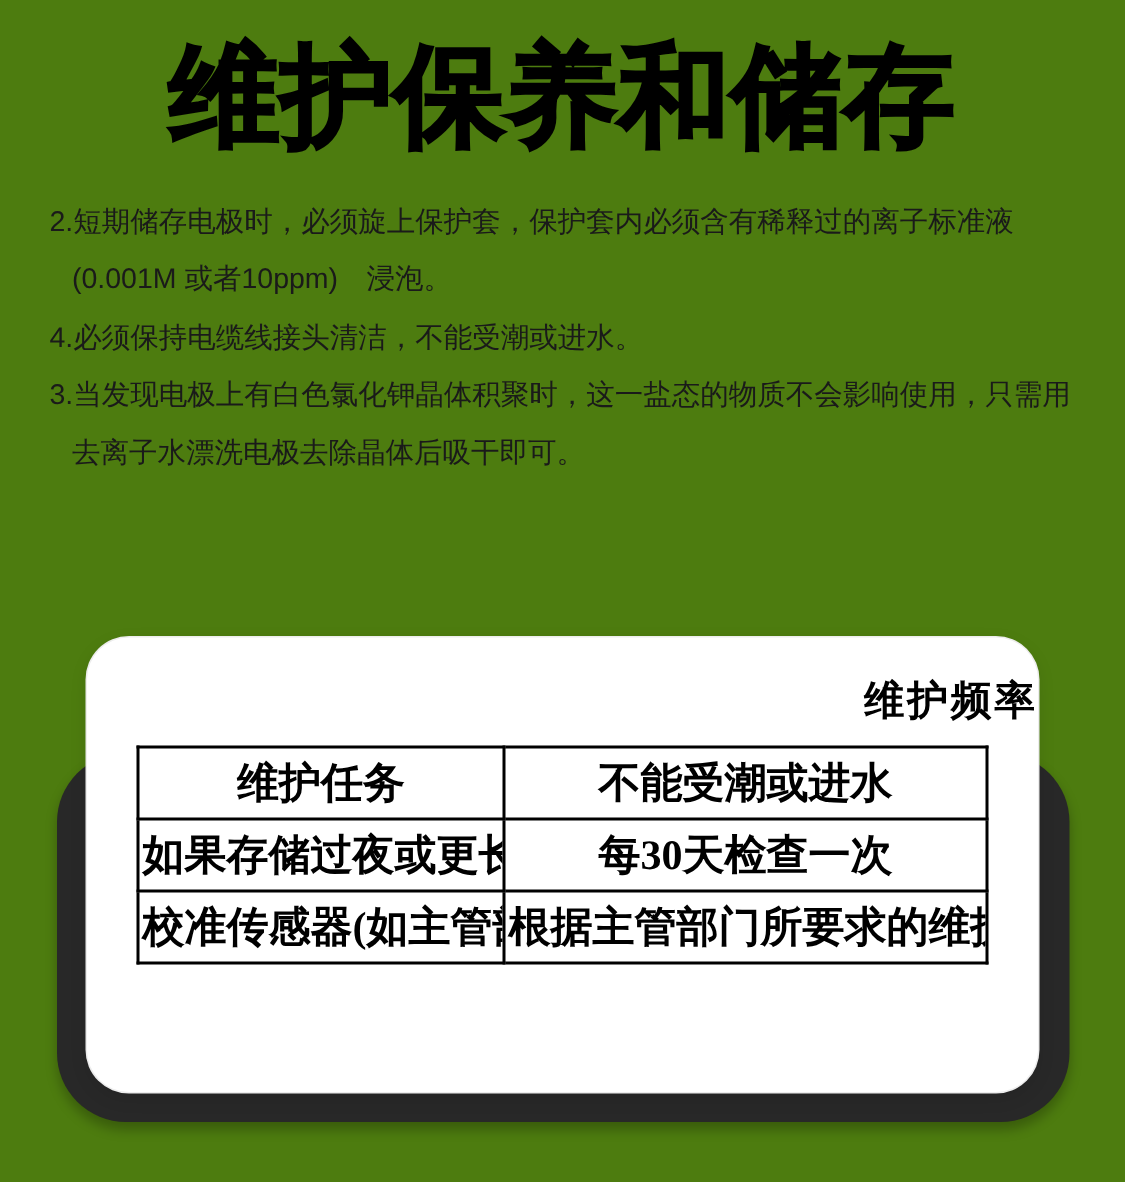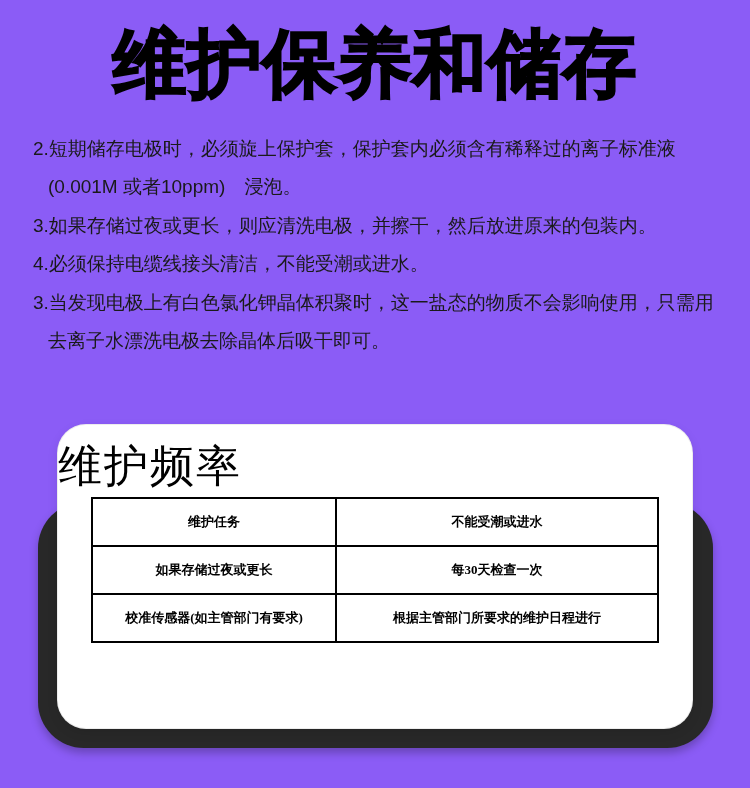--- a/index.html
+++ b/index.html
@@ -1,20 +1,20 @@
 <!DOCTYPE html>
 <html><head>
 <meta charset="utf-8">
 <style>
   html, body { margin: 0; padding: 0; background: #ffffff; }
   .page {
     position: relative;
     width: 750px;
     height: 788px;
-    background: #8b5cf6;
+    background: #4d7c0f;
     overflow: hidden;
     font-family: "Liberation Sans", "DejaVu Sans", sans-serif;
     color: #111;
   }
 
   
   .main-title {
     position: absolute;
     top: 24px;
     left: 0;
@@ -68,63 +68,62 @@
     width: 634px;
     height: 303px;
     background: #ffffff;
     border-radius: 28px;
     box-shadow: 0 0 0 1px #ededed, 0 4px 12px rgba(0,0,0,0.10);
     box-sizing: border-box;
     padding-top: 20px;
   }
   .freq-card h2 {
     margin: 0;
-    text-align: left;
+    text-align: right;
     font-family: "Liberation Serif", "DejaVu Serif", serif;
-    font-weight: normal;
-    font-size: 44px;
+    font-weight: bold;
+    font-size: 27px;
     line-height: 44px;
     color: #000;
     letter-spacing: 2px;
   }
 
   
   .freq-table {
     width: 566px;
     margin: 8px auto 0;
     border-collapse: collapse;
     table-layout: fixed;
   }
   .freq-table th, .freq-table td {
     border: 2px solid #000;
     height: 46px;
     padding: 0 2px;
     text-align: center;
     vertical-align: middle;
     font-family: "Liberation Serif", "DejaVu Serif", serif;
     font-weight: bold;
-    font-size: 13px;
+    font-size: 28px;
     color: #000;
     white-space: nowrap;
     overflow: hidden;
   }
   .freq-table col.c1 { width: 244px; }
   .freq-table col.c2 { width: 322px; }
 </style>
 </head>
 <body>
 
 <div class="page">
 
   <h1 class="main-title">维护保养和储存</h1>
 
   <div class="instructions">
     <div class="iline">2.短期储存电极时，必须旋上保护套，保护套内必须含有稀释过的离子标准液</div>
     <div class="iline cont">(0.001M 或者10ppm)　浸泡。</div>
-    <div class="iline">3.如果存储过夜或更长，则应清洗电极，并擦干，然后放进原来的包装内。</div>
     <div class="iline">4.必须保持电缆线接头清洁，不能受潮或进水。</div>
     <div class="iline">3.当发现电极上有白色氯化钾晶体积聚时，这一盐态的物质不会影响使用，只需用</div>
     <div class="iline cont">去离子水漂洗电极去除晶体后吸干即可。</div>
   </div>
 
   <div class="panel-backdrop"></div>
 
   <div class="freq-card">
     <h2>维护频率</h2>
 

